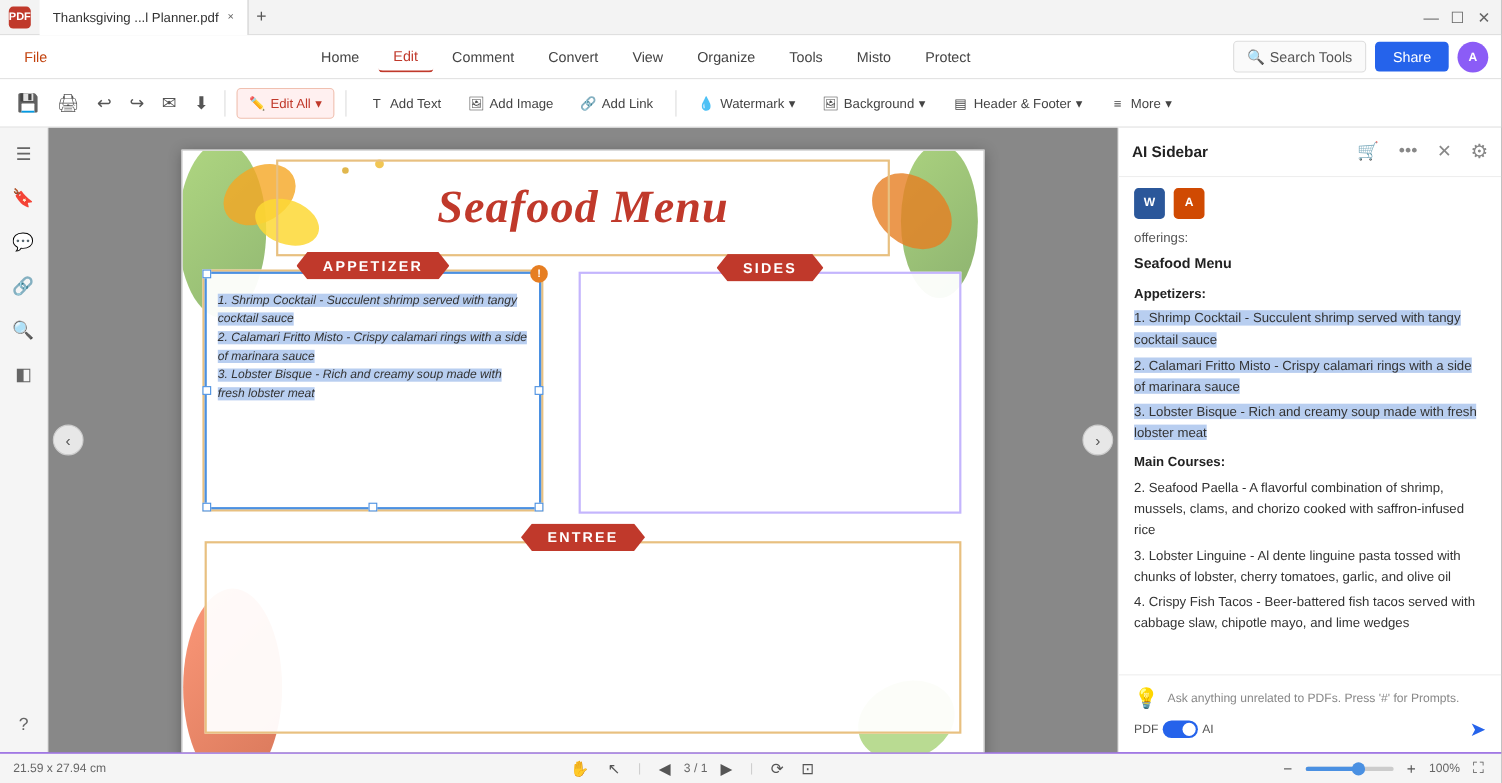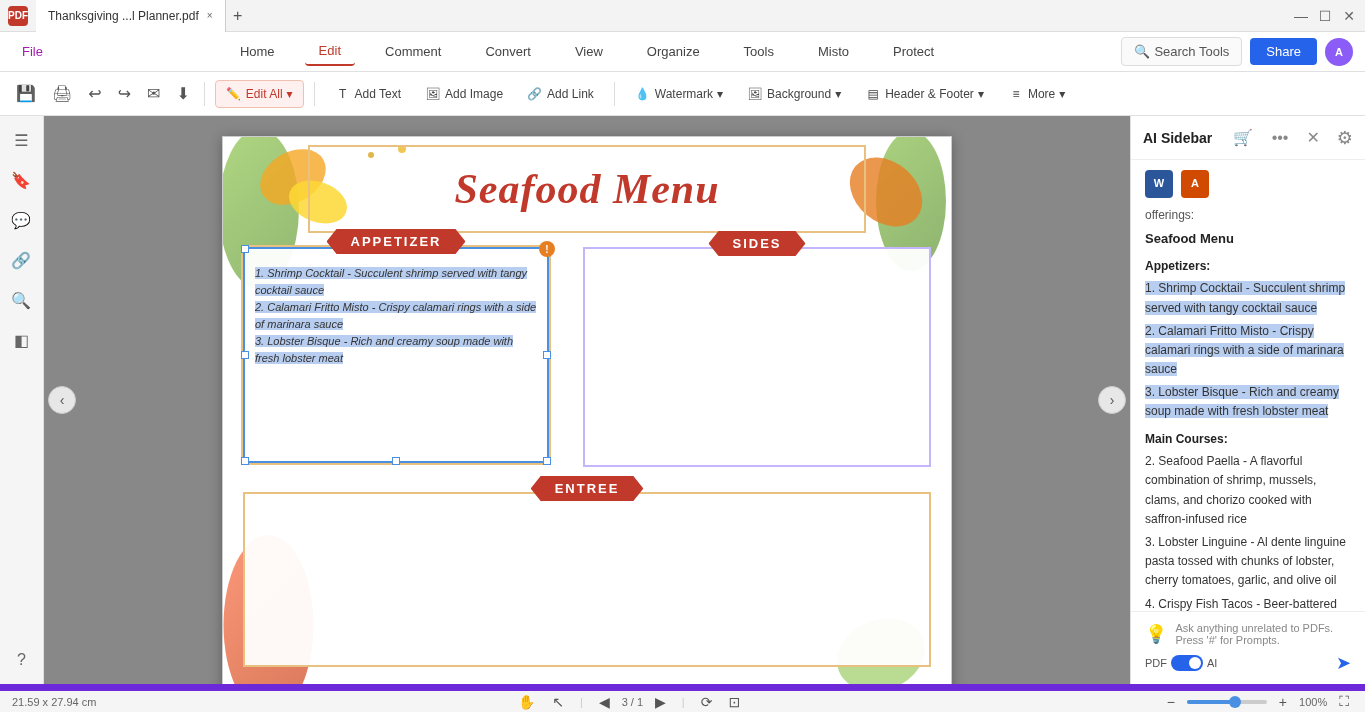--- a/index.html
+++ b/index.html
@@ -16,22 +16,22 @@
     .title-tab .close-x { margin-left: 8px; cursor: pointer; color: #666; font-size: 10px; }
     .title-bar-controls { margin-left: auto; display: flex; gap: 8px; align-items: center; }
     .title-bar-btn { width: 16px; height: 16px; display: flex; align-items: center; justify-content: center; cursor: pointer; color: #666; font-size: 14px; }
     .new-tab-btn { width: 24px; height: 24px; display: flex; align-items: center; justify-content: center; border-radius: 50%; cursor: pointer; font-size: 16px; color: #555; }
 
     
     .menu-bar {
       display: flex; align-items: center; background: white; height: 40px; padding: 0 12px;
       border-bottom: 1px solid #e0e0e0; flex-shrink: 0;
     }
-    .menu-file { font-size: 13px; color: #a21caf; padding: 0 10px; cursor: pointer; font-weight: 500; }
-    .menu-items { display: flex; align-items: center; flex: 1; justify-content: center; gap: 16px; }
+    .menu-file { font-size: 13px; color: #c2410c; padding: 0 10px; cursor: pointer; font-weight: 500; }
+    .menu-items { display: flex; align-items: center; flex: 1; justify-content: center; gap: 3px; }
     .menu-item { font-size: 13px; color: #444; padding: 6px 14px; cursor: pointer; border-radius: 4px; }
     .menu-item.active { color: #c0392b; border-bottom: 2px solid #c0392b; }
     .menu-right { display: flex; align-items: center; gap: 8px; margin-left: auto; }
     .search-tools-btn { display: flex; align-items: center; gap: 4px; font-size: 13px; color: #555; padding: 6px 12px; border: 1px solid #ddd; border-radius: 4px; cursor: pointer; background: #fafafa; }
     .share-btn { background: #2563eb; color: white; font-size: 13px; padding: 6px 16px; border-radius: 4px; cursor: pointer; border: none; font-weight: 500; }
     .avatar { width: 28px; height: 28px; border-radius: 50%; background: #8b5cf6; display: flex; align-items: center; justify-content: center; color: white; font-size: 11px; font-weight: bold; }
 
     
     .toolbar {
       display: flex; align-items: center; background: white; height: 44px; padding: 0 12px;
@@ -101,32 +101,32 @@
     .handle.bl { bottom: -4px; left: -4px; }
     .handle.br { bottom: -4px; right: -4px; }
     .handle.tm { top: -4px; left: 50%; transform: translateX(-50%); }
     .handle.bm { bottom: -4px; left: 50%; transform: translateX(-50%); }
     .handle.lm { top: 50%; left: -4px; transform: translateY(-50%); }
     .handle.rm { top: 50%; right: -4px; transform: translateY(-50%); }
     .warning-dot { position: absolute; top: -8px; right: -8px; width: 16px; height: 16px; background: #e67e22; border-radius: 50%; display: flex; align-items: center; justify-content: center; color: white; font-size: 10px; font-weight: bold; }
 
     
     .status-bar {
-      background: #f5f5f5; border-top: 7px solid #6d28d9; height: 28px;
+      background: #f5f5f5; border-top: 1px solid #6d28d9; height: 28px;
       display: flex; align-items: center; padding: 0 12px; gap: 8px; font-size: 11px; color: #666; flex-shrink: 0;
     }
     .status-bar-center { flex: 1; display: flex; align-items: center; justify-content: center; gap: 8px; }
     .status-bar-right { display: flex; align-items: center; gap: 8px; margin-left: auto; }
     .zoom-btn { cursor: pointer; font-size: 14px; color: #555; padding: 0 4px; }
     .zoom-slider { width: 80px; height: 4px; background: #ccc; border-radius: 2px; position: relative; cursor: pointer; }
     .zoom-fill { width: 60%; height: 100%; background: #4a90e2; border-radius: 2px; }
     .zoom-thumb { position: absolute; top: -4px; left: 60%; transform: translateX(-50%); width: 12px; height: 12px; border-radius: 50%; background: #4a90e2; }
 
     
-    .ai-sidebar { width: 235px; background: white; border-left: 1px solid #e0e0e0; display: flex; flex-direction: column; flex-shrink: 0; }
+    .ai-sidebar { width: 349px; background: white; border-left: 1px solid #e0e0e0; display: flex; flex-direction: column; flex-shrink: 0; }
     .ai-sidebar-header { display: flex; align-items: center; padding: 10px 12px; border-bottom: 1px solid #eee; gap: 8px; }
     .ai-header-btn { cursor: pointer; color: #888; font-size: 16px; padding: 2px 5px; }
 
     .ai-sidebar-content { flex: 1; overflow-y: auto; padding: 10px 14px; font-size: 12px; color: #333; line-height: 1.55; }
     .ai-section-label { color: #555; font-size: 12px; margin-bottom: 4px; }
     .ai-title { font-size: 13px; font-weight: 600; margin-bottom: 6px; color: #222; }
     .ai-category { font-size: 12px; font-weight: 600; margin: 8px 0 4px; color: #222; }
     .ai-text { font-size: 12px; color: #333; line-height: 1.6; margin-bottom: 4px; }
     .ai-highlighted { background: #b8cef0; }
 

